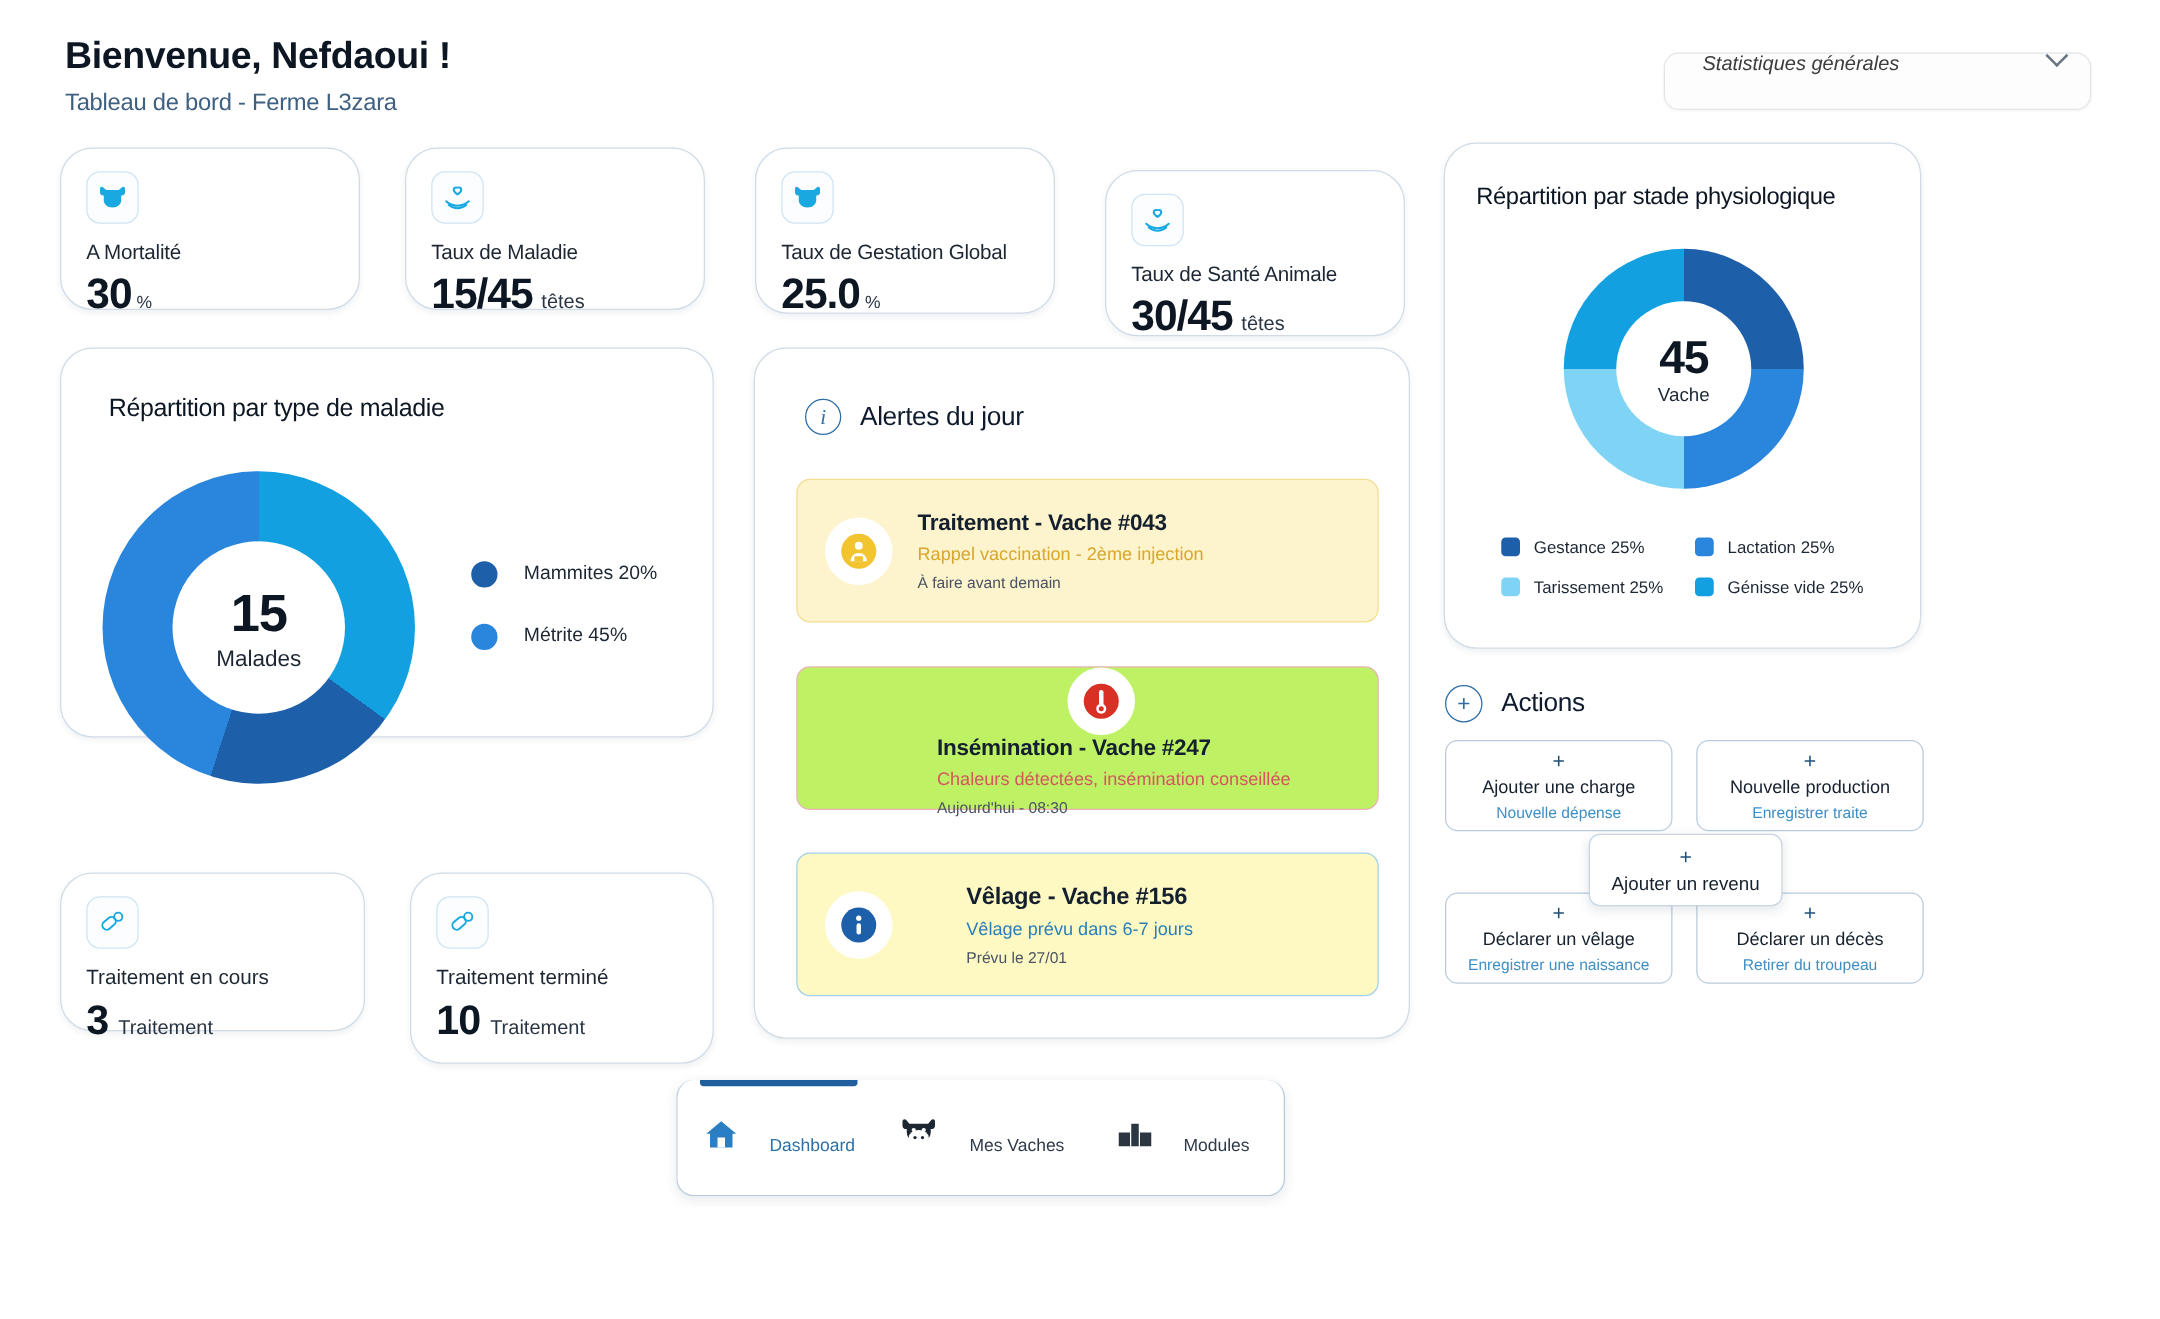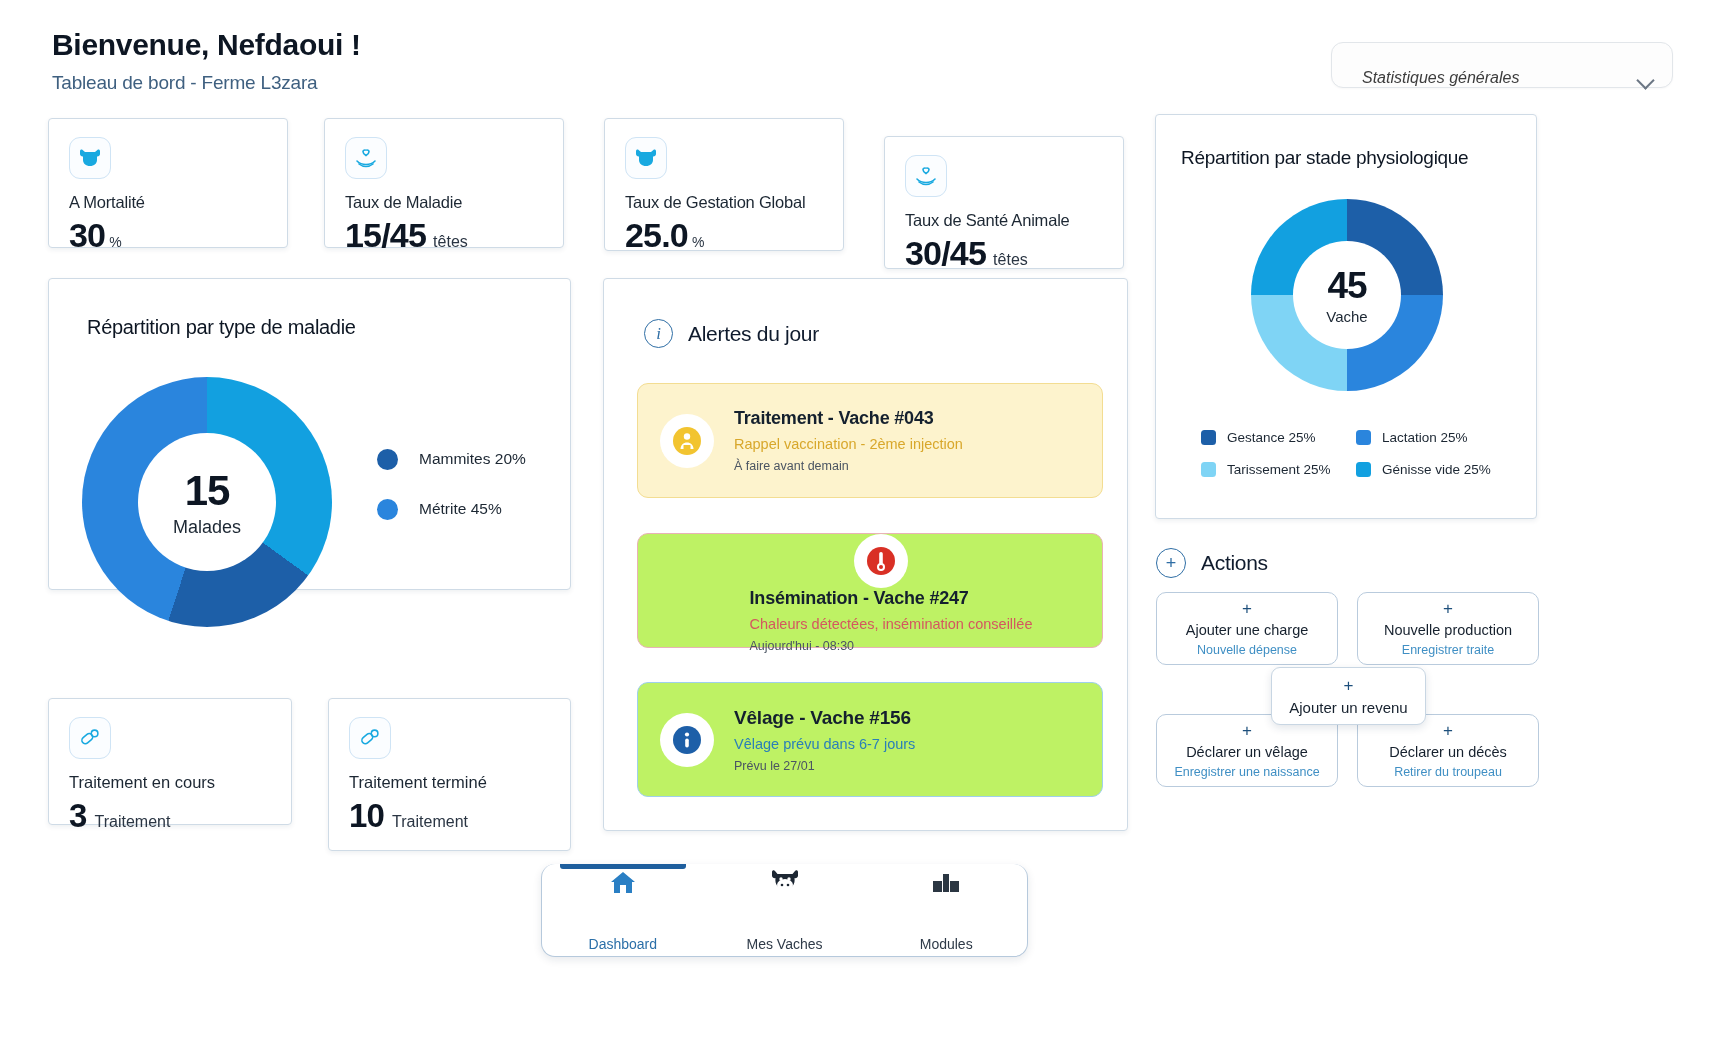--- a/index.html
+++ b/index.html
@@ -16,33 +16,33 @@
   
   .header { position: absolute; left: 52px; top: 28px; }
   .hello { font-size: 30px; font-weight: bold; letter-spacing: -0.3px; color: #0d1623; }
   .subtitle { font-size: 19px; color: #3f6080; margin-top: 10px; letter-spacing: -0.2px; }
 
   .select-box {
     position: absolute; right: 55px; top: 42px;
     width: 342px; height: 46px;
     border: 1px solid #e2e6ea; border-radius: 12px;
     background: #fdfdfd;
-    display: flex; align-items: flex-end; justify-content: space-between;
+    display: flex; align-items: flex-start; justify-content: space-between;
     padding: 0 20px 0 30px;
     box-shadow: 0 1px 2px rgba(0,0,0,0.03);
   }
   .select-box .sel-label { font-size: 16px; font-style: italic; color: #3c3c3c; }
   .chev { width: 13px; height: 13px; border-right: 2px solid #6b7684; border-bottom: 2px solid #6b7684;
           transform: rotate(45deg); margin-top: -5px; }
 
   
   .card {
     background: #fff;
     border: 1px solid #cfdbe6;
-    border-radius: 4px;
+    border-radius: 26px;
     box-shadow: 0 2px 5px rgba(20,40,70,0.07);
     position: absolute;
   }
 
   
   .kpi { padding: 18px 20px 16px 20px; }
   .kpi-icon {
     width: 42px; height: 42px; border-radius: 11px;
     border: 1px solid #cfe4f5; background: #fbfdff;
     display: flex; align-items: center; justify-content: center;
@@ -108,21 +108,21 @@
                display:flex; align-items:center; justify-content:center; }
   .alert .atext { margin-left: 20px; }
   .alert .a-title { font-size: 18px; font-weight: bold; color: #14202e; letter-spacing: -0.2px; }
   .alert .a-sub { font-size: 14.5px; margin-top: 7px; }
   .alert .a-time { font-size: 12.5px; margin-top: 7px; color: #4a5462; }
 
   #alert0 { top: 104px; background: #fdf3cd; border: 1px solid #f3dd92; }
   #alert0 .a-sub { color: #d8a72b; }
   #alert1 { top: 254px; background: #bef264; border: 1px solid #e9b2b6; flex-direction: column; }
   #alert1 .a-sub { color: #d4575f; }
-  #alert2 { top: 403px; background: #bef264; border: 1px solid #9fd0ec; }
+  #alert2 { top: 403px; background: #fef9c3; border: 1px solid #9fd0ec; gap: 39px; }
   #alert2 .a-sub { color: #2a7fb8; }
   #alert2 .a-title { font-size: 19px; }
 
   
   #physio-card { left: 1155px; top: 114px; width: 382px; height: 405px; }
   #physio-card .card-title { position: absolute; left: 25px; top: 32px; font-size: 19px; }
   #physio-donut { left: 95px; top: 84px; }
   #physio-donut .donut { width: 192px; height: 192px; }
   #physio-donut .donut-hole { left: 42px; top: 42px; width: 108px; height: 108px; }
   #physio-donut .donut-num { font-size: 37px; }
@@ -162,21 +162,21 @@
   }
   .act-float .act-label { font-size: 15px; }
 
   
   #bottomnav {
     position: absolute; left: 541px; top: 864px; width: 487px; height: 93px;
     background: #fff; border: 1px solid #b6c9dc; border-top: none;
     border-radius: 14px; box-shadow: 0 3px 9px rgba(20,40,70,0.10);
     display: flex; align-items: center; overflow: hidden;
   }
-  .nav-item { flex: 1; display: flex; flex-direction: column; align-items: center;
+  .nav-item { flex: 1; display: flex; flex-direction: row; align-items: center;
               justify-content: center; height: 100%; position: relative; gap: 24px; }
   .nav-label { font-size: 14px; margin-top: 11px; color: #2e3a48; }
   .nav-item.active .nav-label { color: #2b6fa8; }
   .nav-item.active::before {
     content:""; position: absolute; top: 0; left: 18px; right: 18px; height: 5px;
     background: #1f5f9e; border-radius: 0 0 3px 3px;
   }
 </style>
 </head>
 <body>

